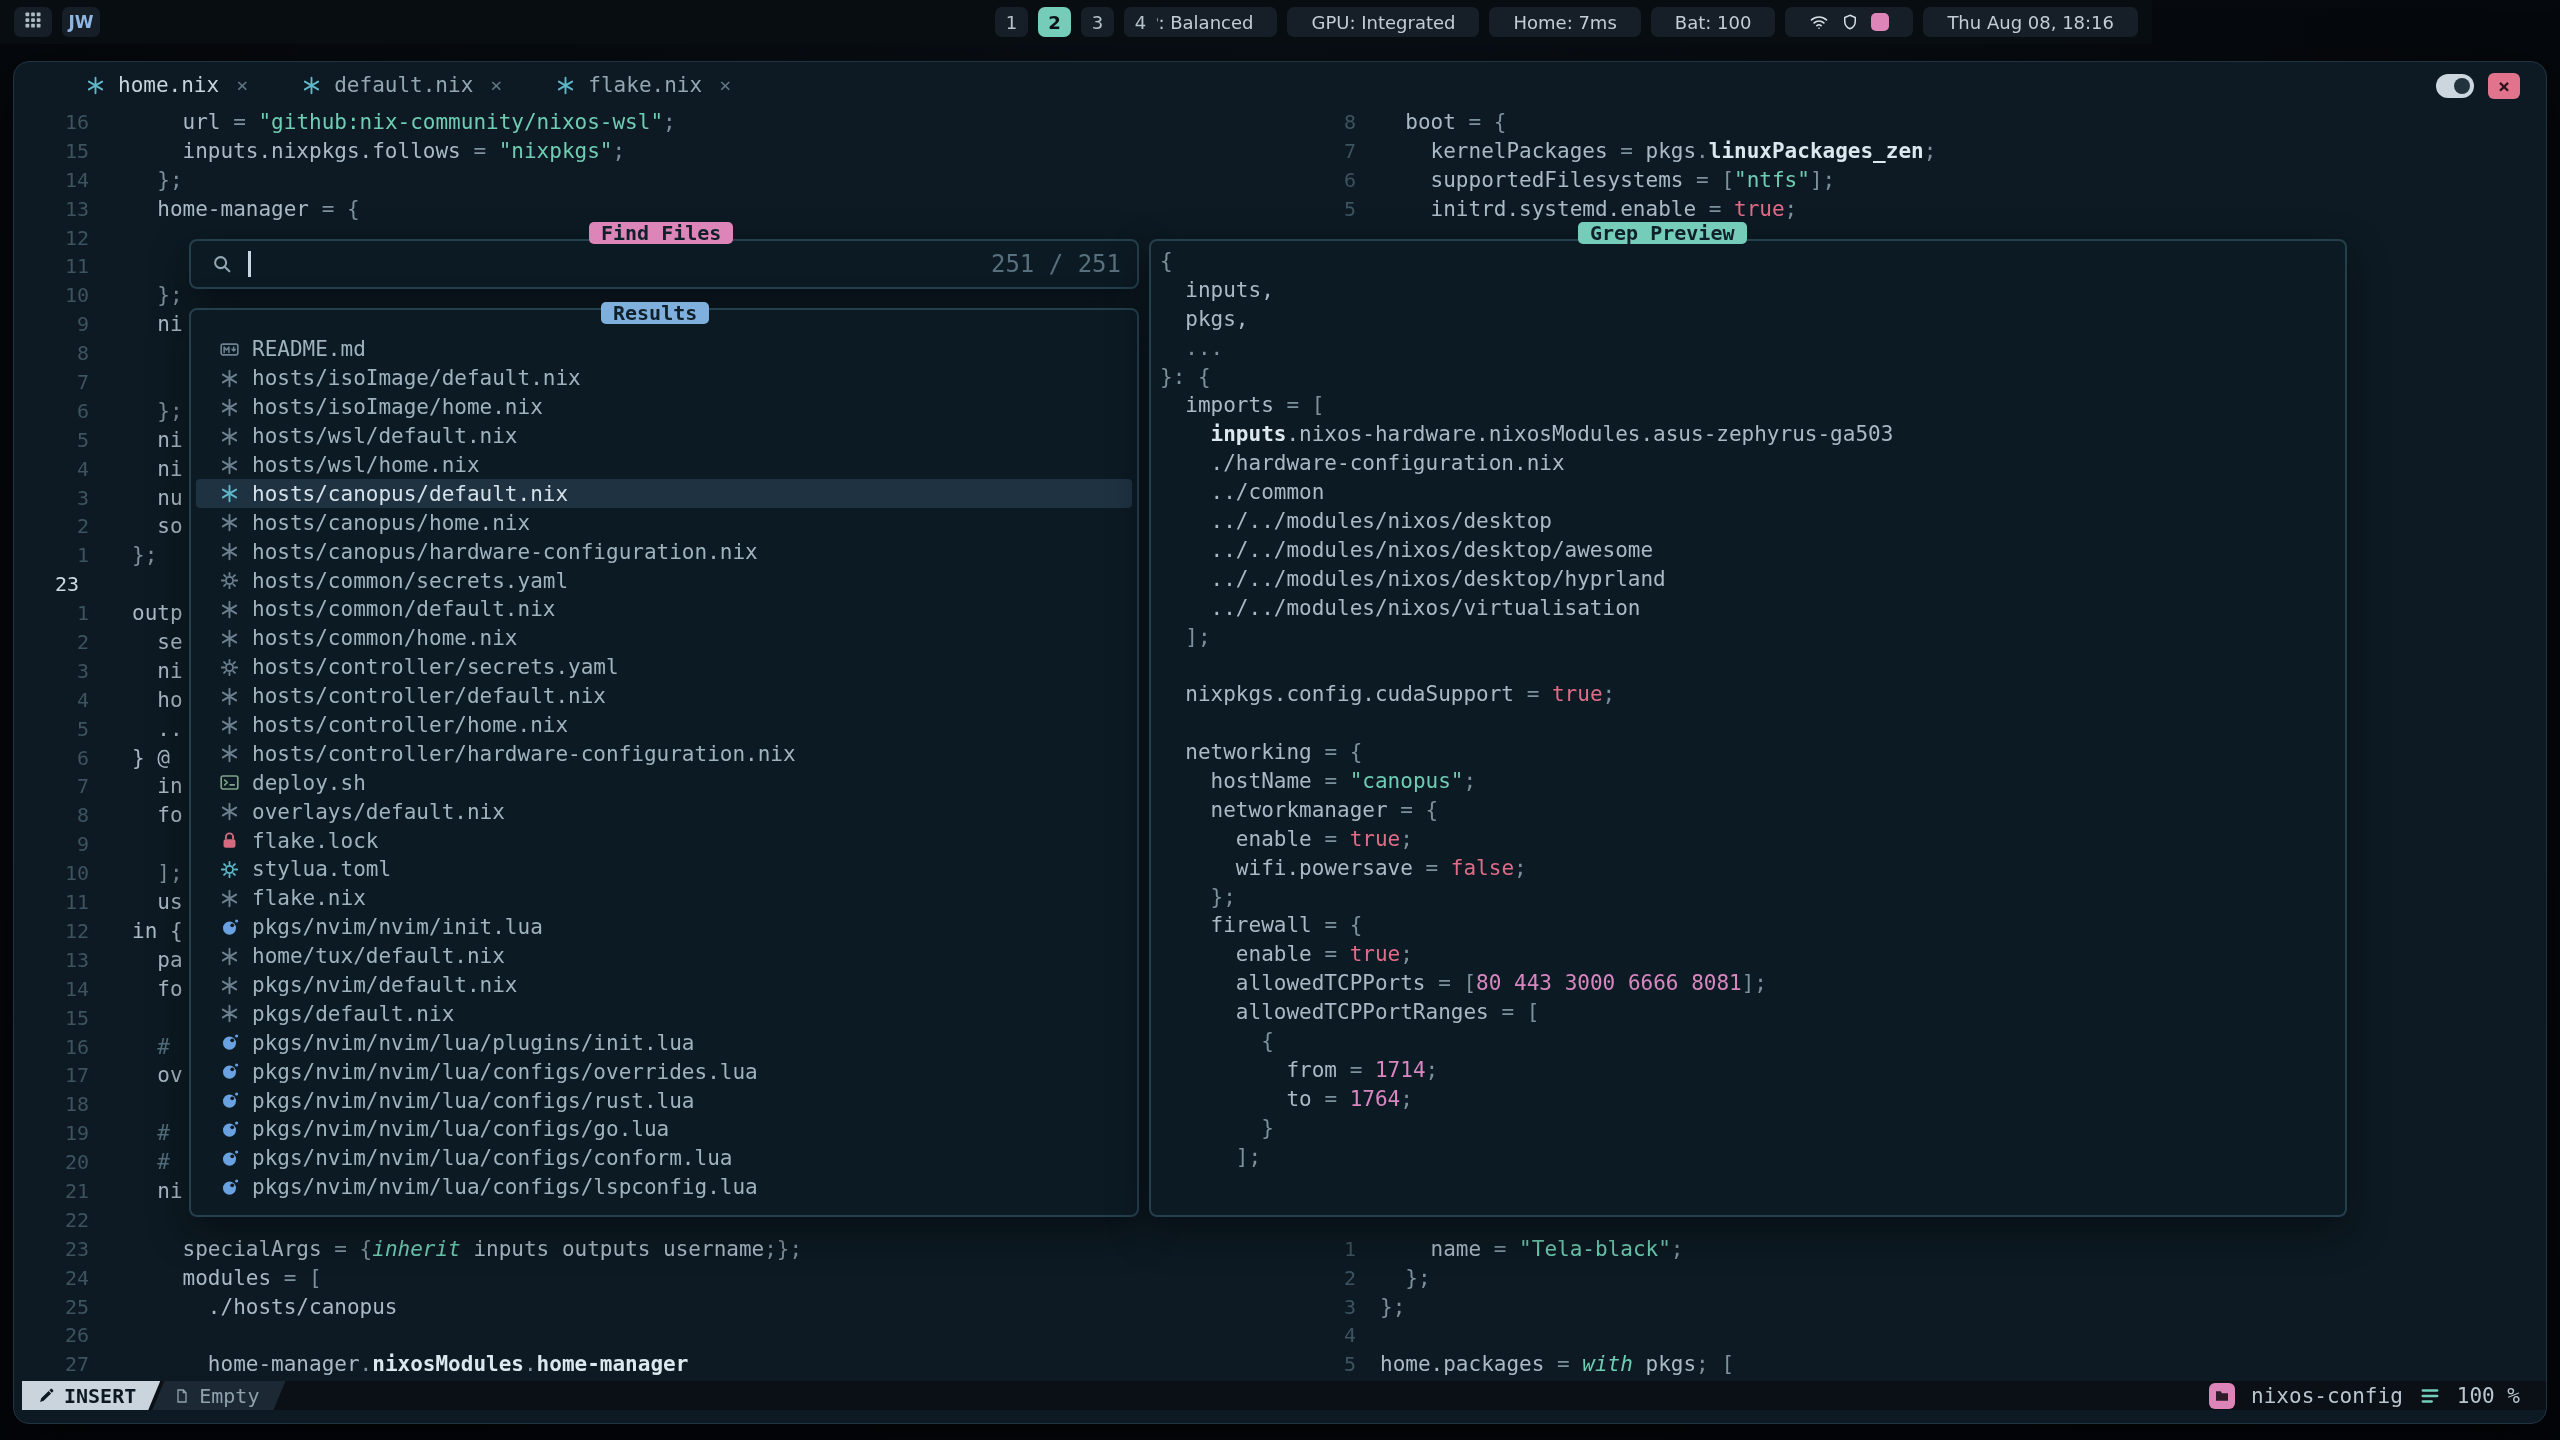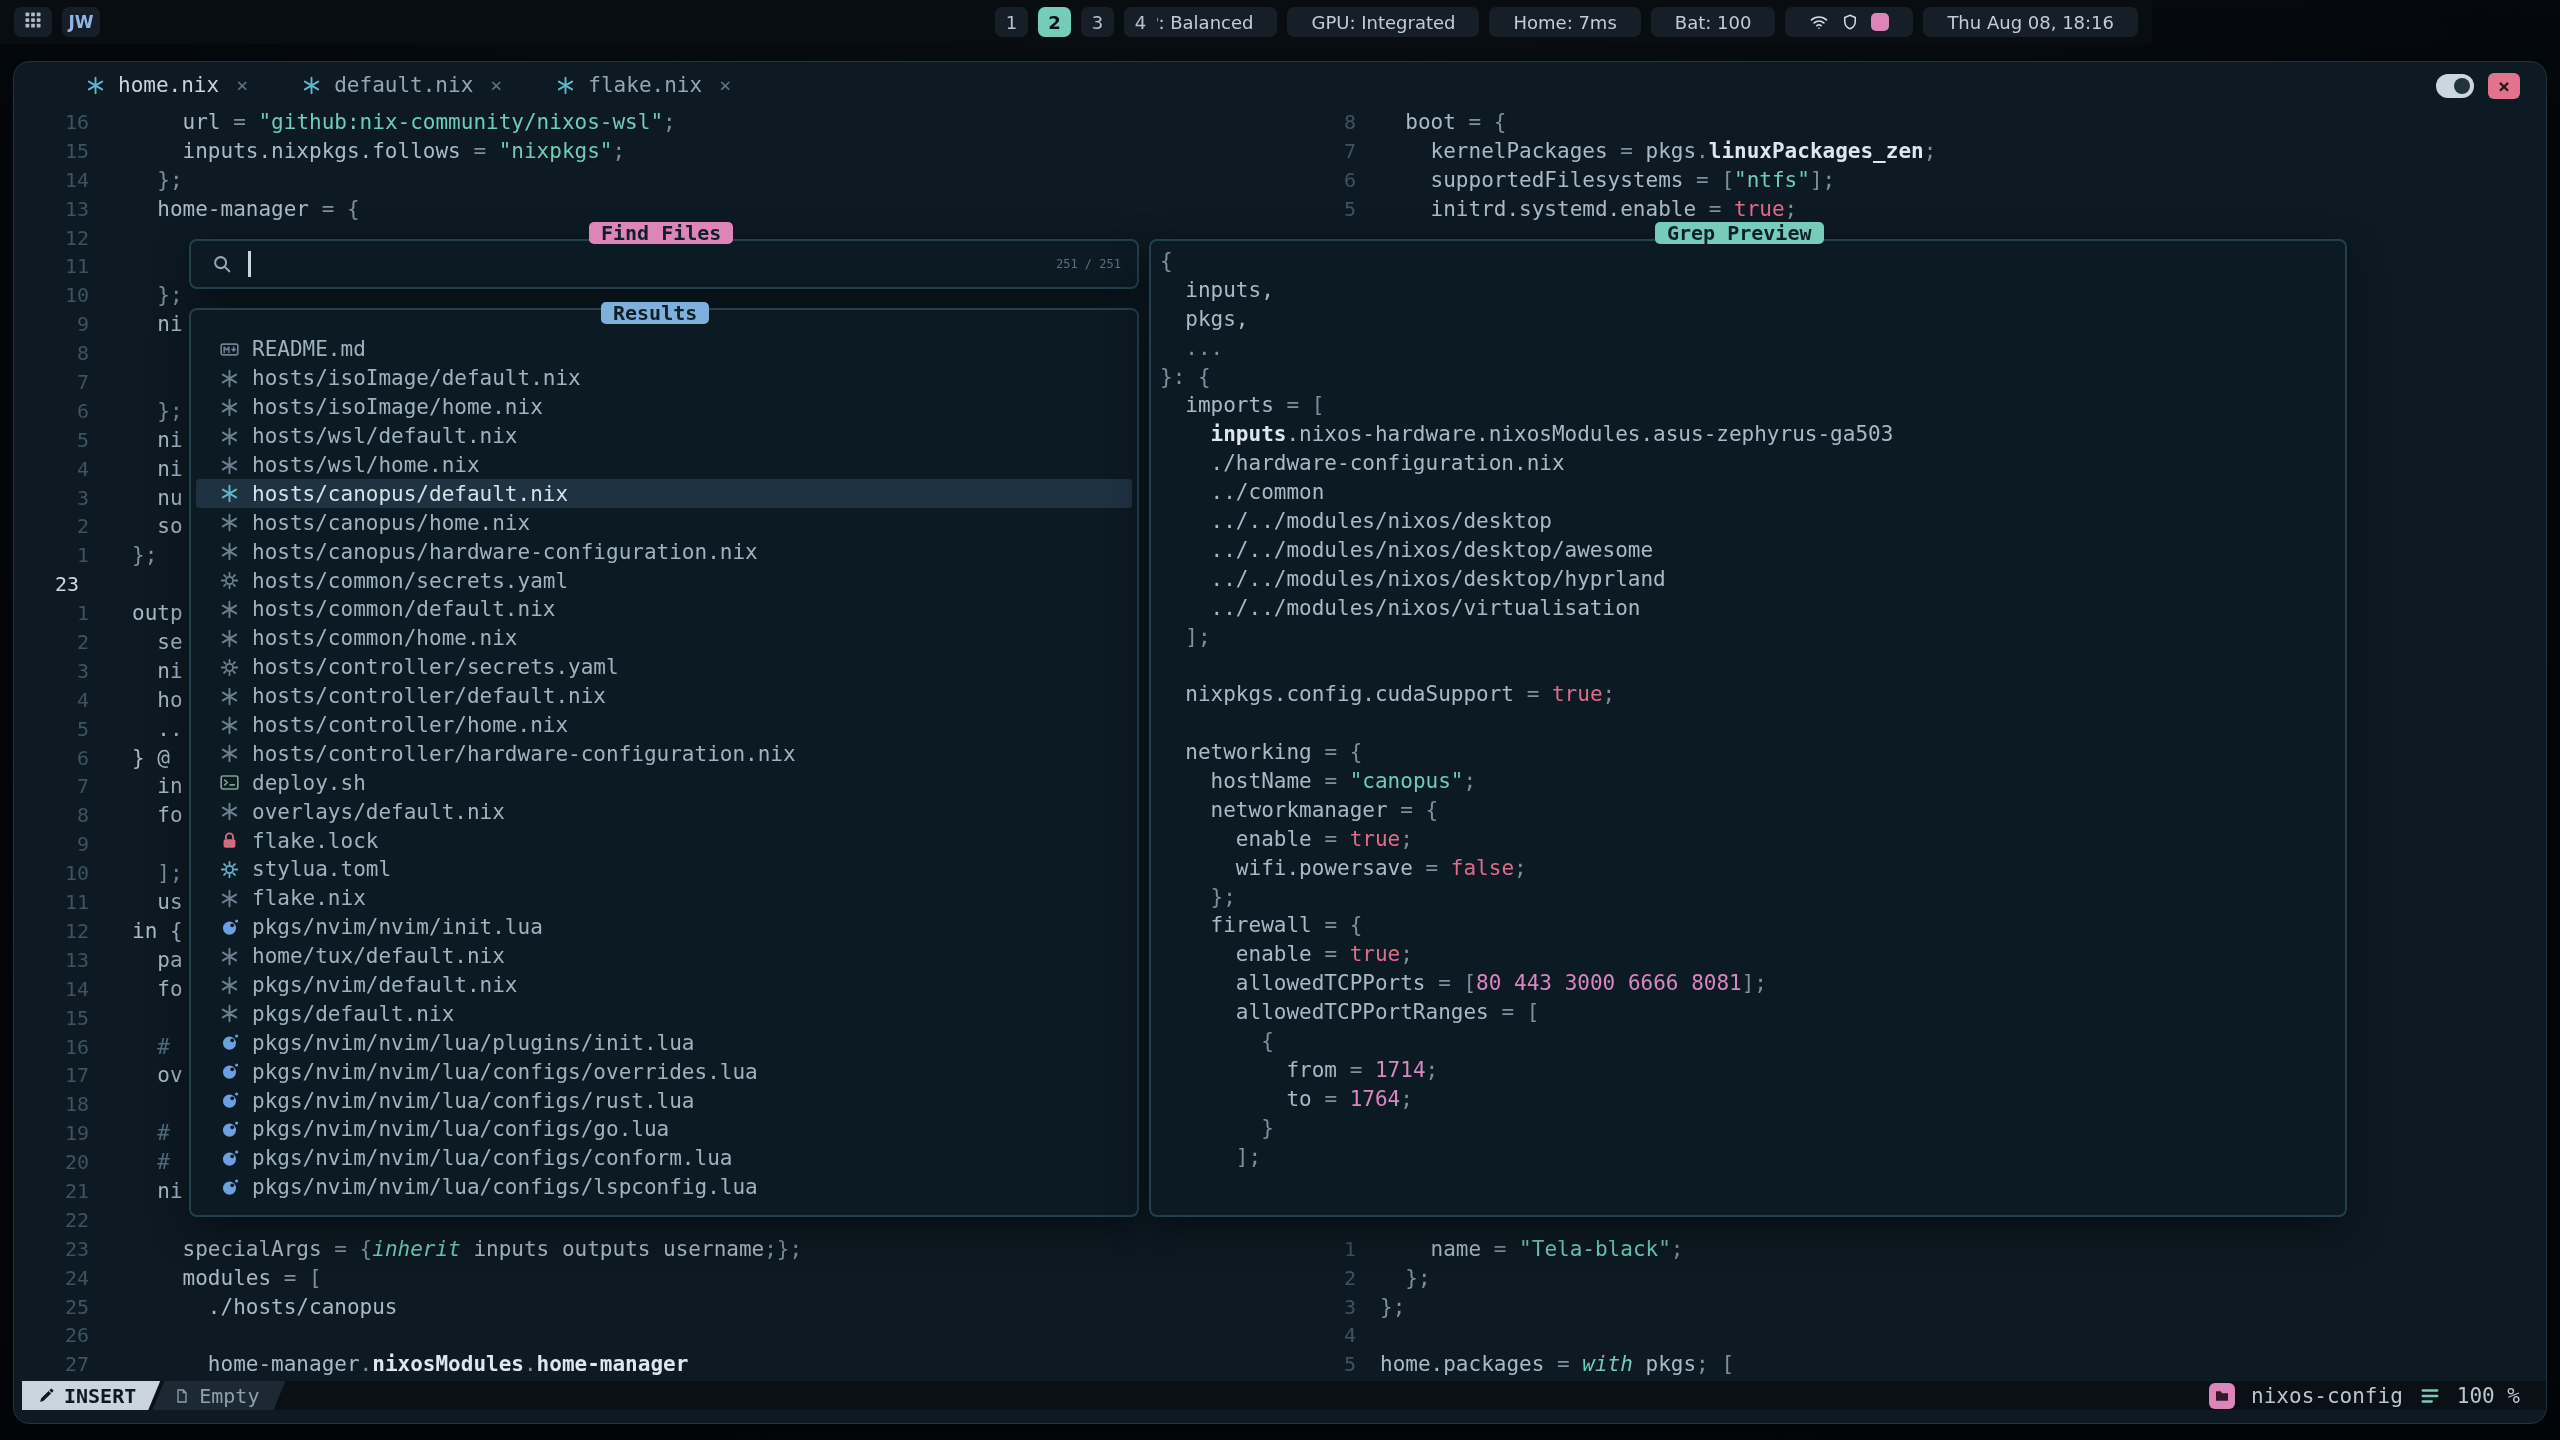--- a/index.html
+++ b/index.html
@@ -48,33 +48,33 @@
   .seg-t{color:var(--fg)} .seg-p,.seg-o{color:var(--punct)} .seg-s{color:var(--string)}
   .seg-n{color:var(--number)} .seg-b{color:var(--boolean)}
   .seg-w{color:var(--fg_bright);font-weight:bold} .seg-k{color:var(--string);font-style:italic}
   .seg-c{color:var(--comment)}
   
   .ppanel{position:absolute;background:var(--popup_bg);border:2px solid var(--border);border-radius:8px;
     box-shadow:0 14px 40px rgba(0,0,0,.45);z-index:5;box-sizing:border-box}
   .prompt{left:175px;top:177px;width:950px;height:50px;display:flex;align-items:center;padding:0 16px 0 20px}
   .prompt .search-icon{display:flex;color:#93a7b3}
   .caret{width:3px;height:26px;background:#c7d6e0;margin-left:15px}
-  .counter{margin-left:auto;font-size:12px;color:#58707d}
+  .counter{margin-left:auto;font-size:24px;color:#58707d}
   .results{left:175px;top:246px;width:950px;height:909px;overflow:hidden}
   #results-list{margin-top:25px}
   .rrow{height:28.9px;display:flex;align-items:center;margin:0 5px;padding-left:24px;border-radius:4px;
     font-size:21px;color:#9fb3bf}
   .rrow .ficon{width:20px;margin-right:12px;display:flex}
   .rrow.sel{background:var(--sel_bg);color:#d6e2ea}
   .preview{left:1135px;top:177px;width:1198px;height:978px;overflow:hidden;padding:6px 0 0 9px}
   .ptitle{position:absolute;z-index:6;height:22px;display:flex;align-items:center;padding:0 12px;border-radius:5px;
     font-size:20px;font-weight:bold;color:#10202a}
   .t-find{left:575px;top:160px;background:var(--pink)}
   .t-res{left:587px;top:240px;background:var(--blue)}
-  .t-prev{left:1641px;top:160px;background:var(--teal)}
+  .t-prev{left:1564px;top:160px;background:var(--teal)}
   
   .statusline{position:absolute;left:8px;top:1319px;width:100%;height:29px;background:var(--status_bg);
     display:flex;align-items:center;justify-content:space-between;z-index:4;font-size:20px;box-sizing:border-box}
   .sl-left{display:flex;height:100%}
   .sl-mode{display:flex;align-items:center;gap:9px;background:var(--mode_bg);color:#0c1822;font-weight:bold;
     padding:0 24px 0 16px;clip-path:polygon(0 0,100% 0,calc(100% - 12px) 100%,0 100%)}
   .sl-git{display:flex;align-items:center;gap:9px;background:#1c2834;color:#8ea1ad;
     padding:0 26px 0 22px;margin-left:-8px;clip-path:polygon(12px 0,100% 0,calc(100% - 12px) 100%,0 100%)}
   .sl-right{display:flex;align-items:center;gap:16px;padding-right:34px;color:#b9c6d0;font-size:21px}
   .proj-badge{width:26px;height:26px;border-radius:6px;background:var(--pink);display:flex;align-items:center;justify-content:center}

